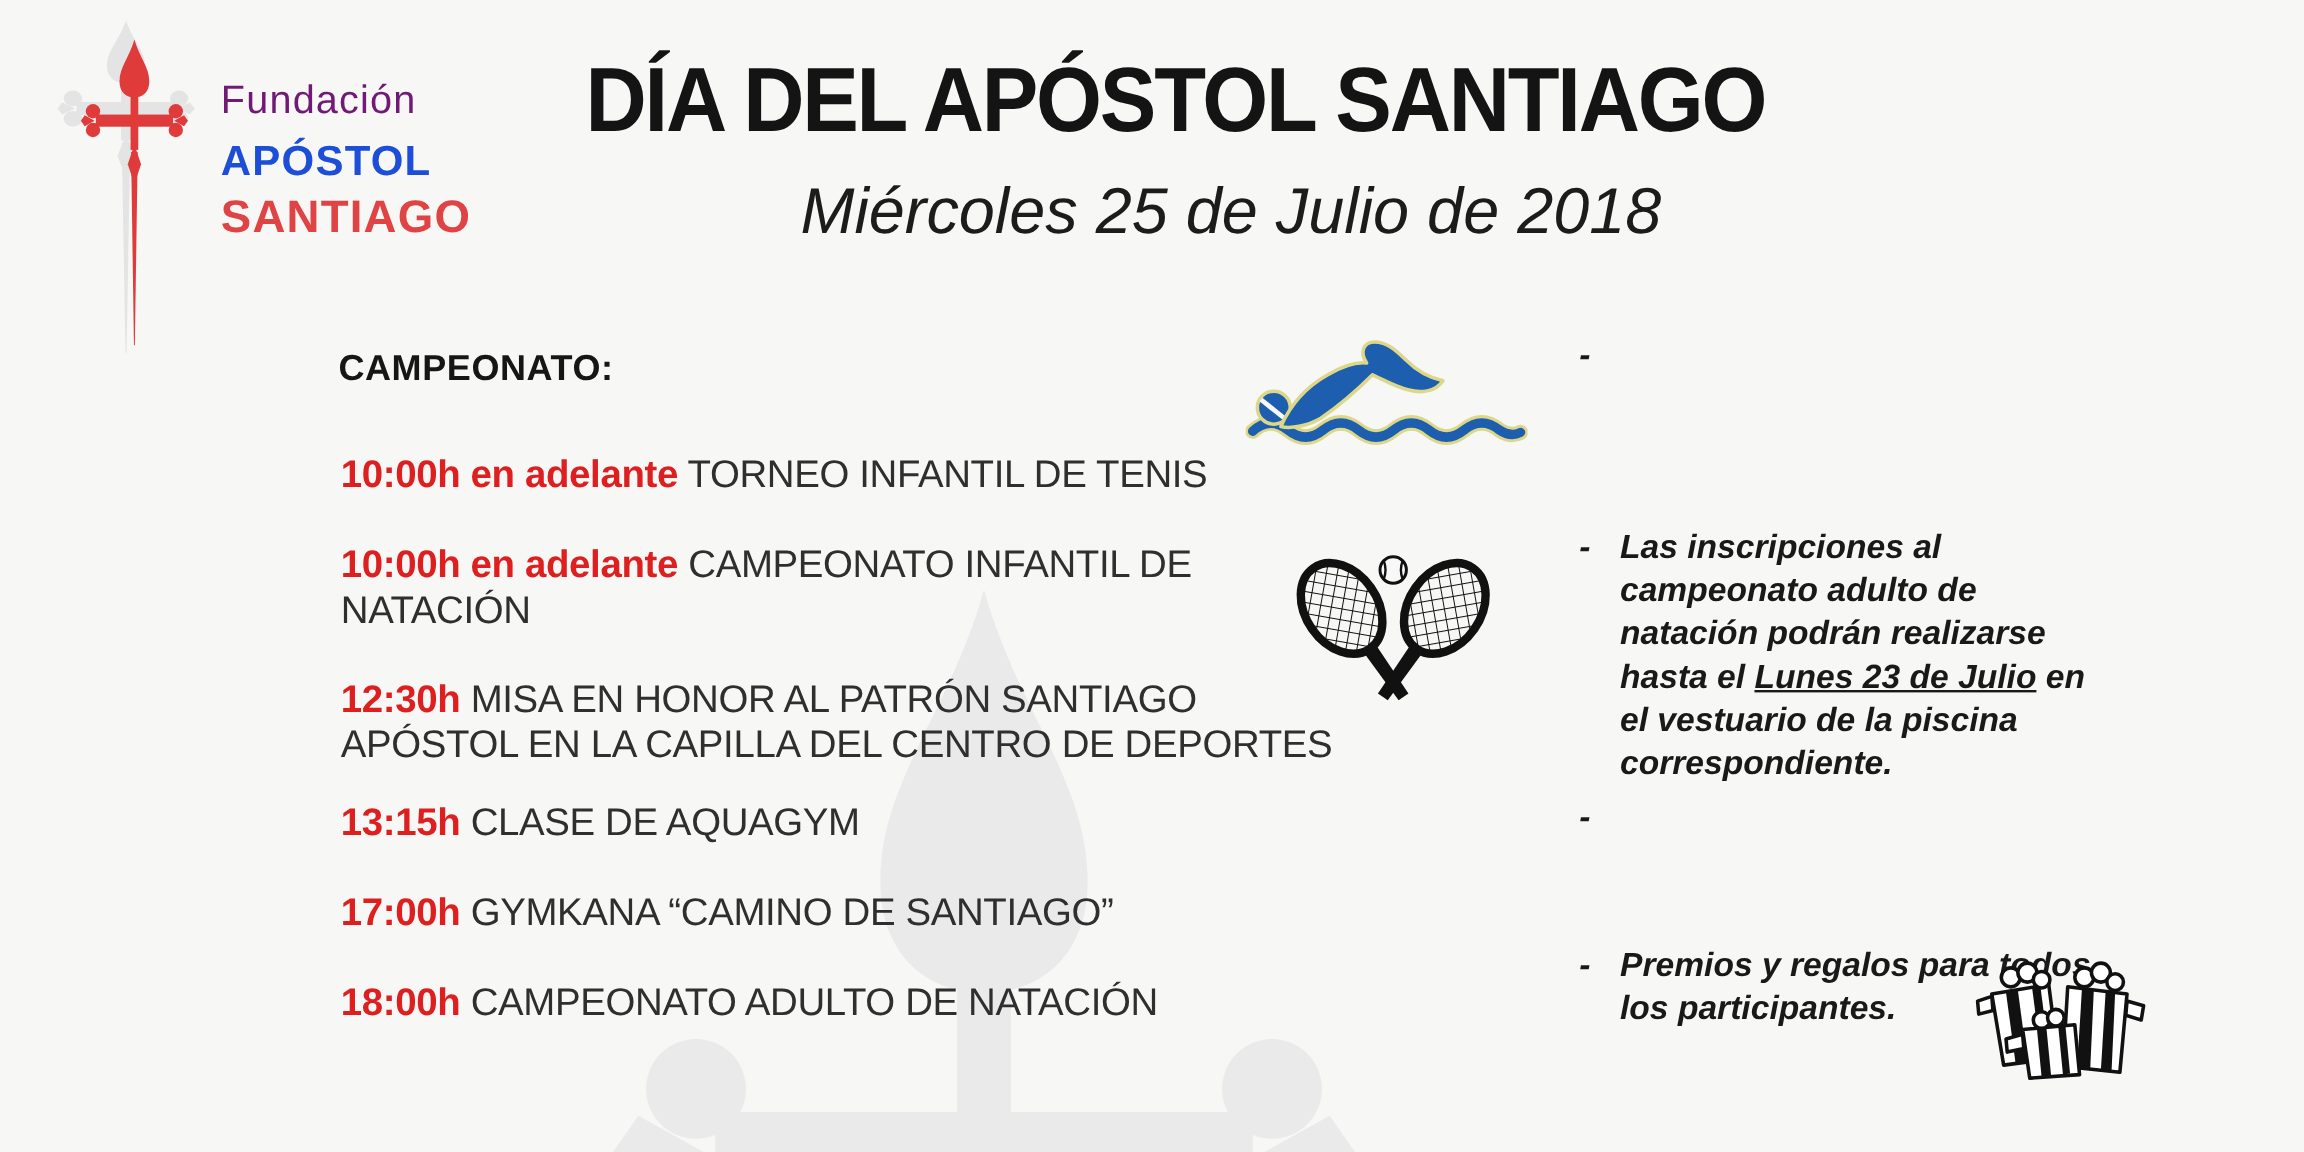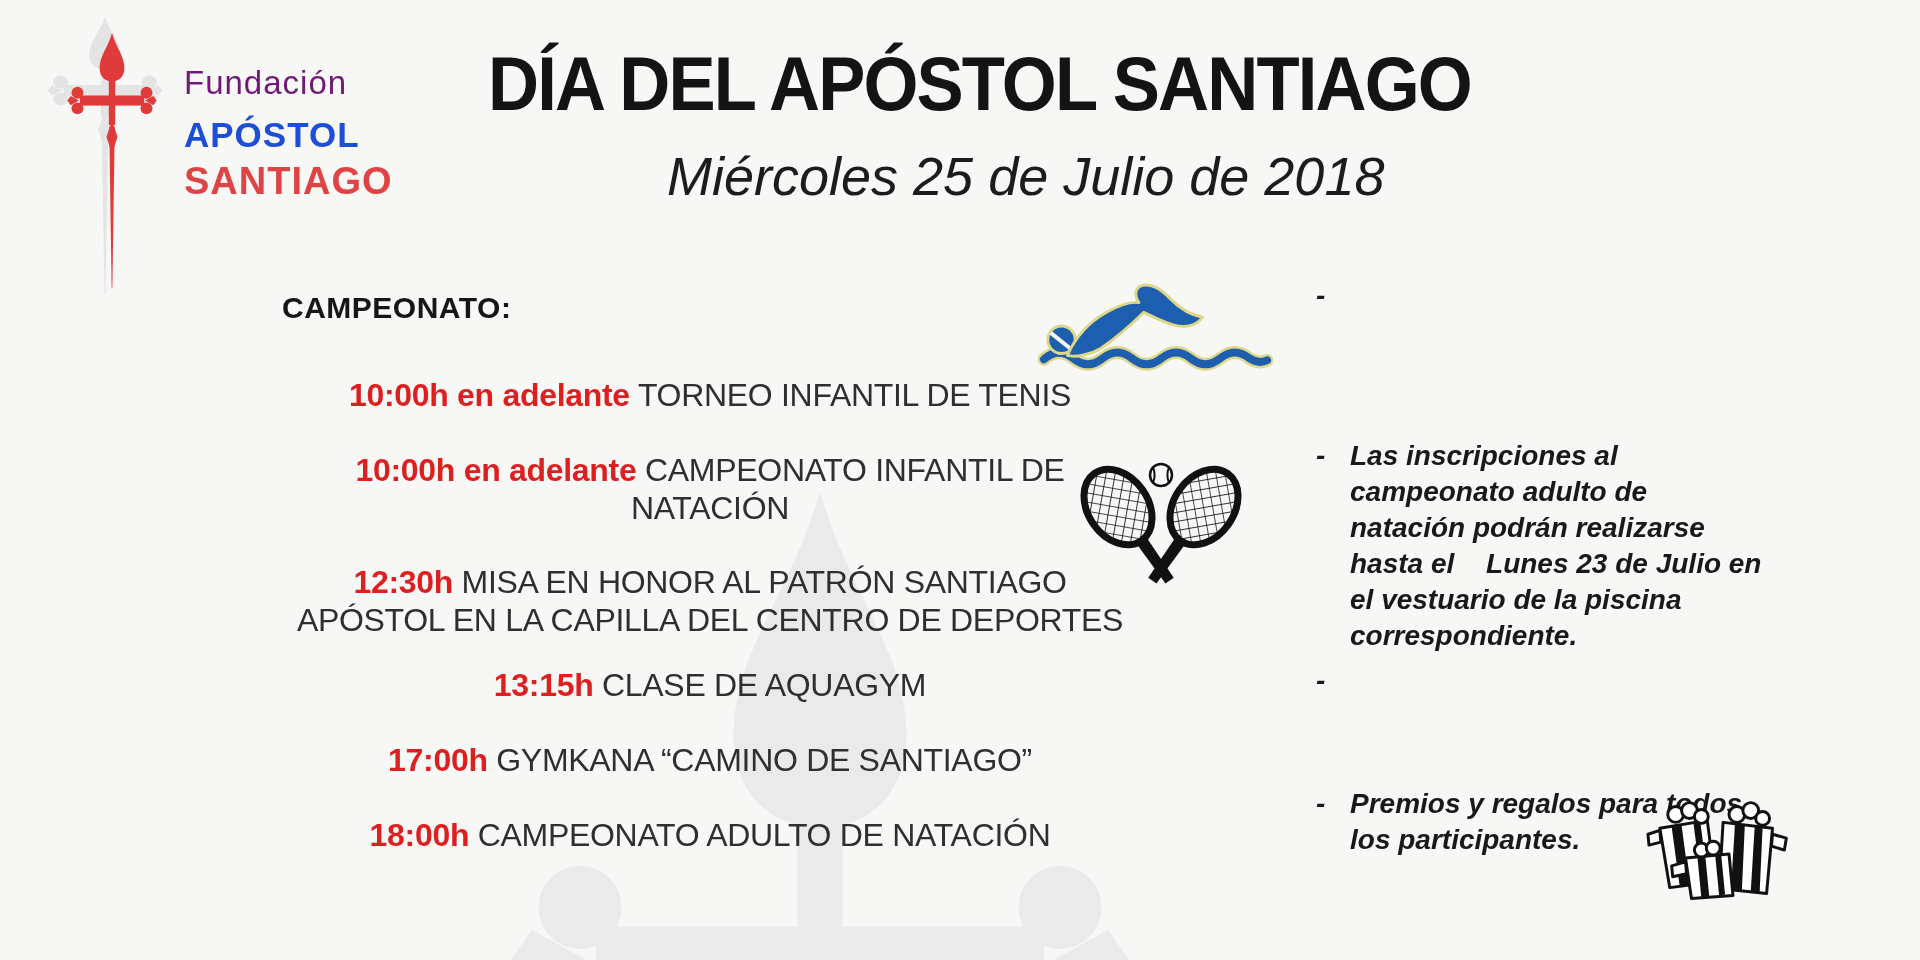--- a/index.html
+++ b/index.html
@@ -28,36 +28,36 @@
     letter-spacing:-2px;white-space:nowrap;transform:scaleX(0.93);transform-origin:left top;
   }
   #date-subtitle{
     left:648px;top:145px;font-size:54px;font-style:italic;font-weight:400;color:#1c1c1c;
     white-space:nowrap;letter-spacing:0;margin-left:19px;
   }
 
   
   #activities-heading{left:282px;top:291px;font-size:30px;font-weight:700;color:#161616;letter-spacing:.5px;}
   .sched-item{
-    left:270px;width:880px;font-size:32px;line-height:38px;letter-spacing:-0.3px;
-    white-space:pre-line;color:#2f2f2f;text-align:center;
+    left:284px;width:880px;font-size:32px;line-height:38px;letter-spacing:-0.3px;
+    white-space:pre-line;color:#2f2f2f;
   }
   .sched-item .t{color:#de1f1f;font-weight:700;}
   .sched-item .l{font-weight:400;}
   #sched-0{top:376px;} #sched-1{top:451px;} #sched-2{top:563px;}
   #sched-3{top:666px;} #sched-4{top:741px;} #sched-5{top:816px;}
 
   
   .note{
     left:1316px;width:470px;display:flex;align-items:flex-start;
     font-size:28px;line-height:36px;font-weight:700;font-style:italic;color:#191919;
   }
   .note .dash{width:34px;flex:0 0 34px;}
   .note .txt{white-space:pre-line;}
-  .note .u{margin-left:24px;}
+  .note .u{text-decoration:underline;}
   #note-0{top:278px;} #note-1{top:438px;} #note-2{top:663px;} #note-3{top:786px;}
 
   
   #swimmer{left:1038px;top:278px;width:235px;height:100px;}
   #tennis{left:1056px;top:455px;width:210px;height:150px;}
   #gifts{left:1646px;top:793px;width:168px;height:122px;}
 
   svg{display:block;}
   #svg-defs{position:absolute;width:0;height:0;}
 </style>

